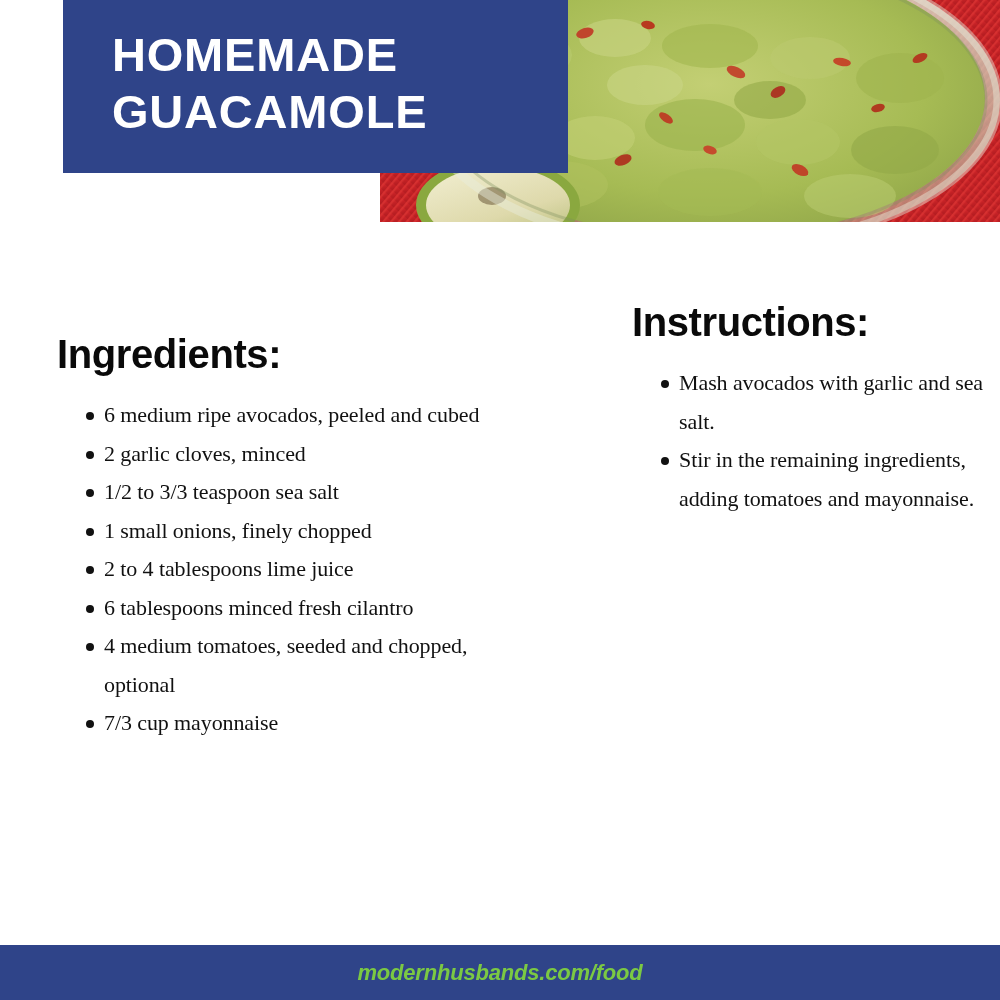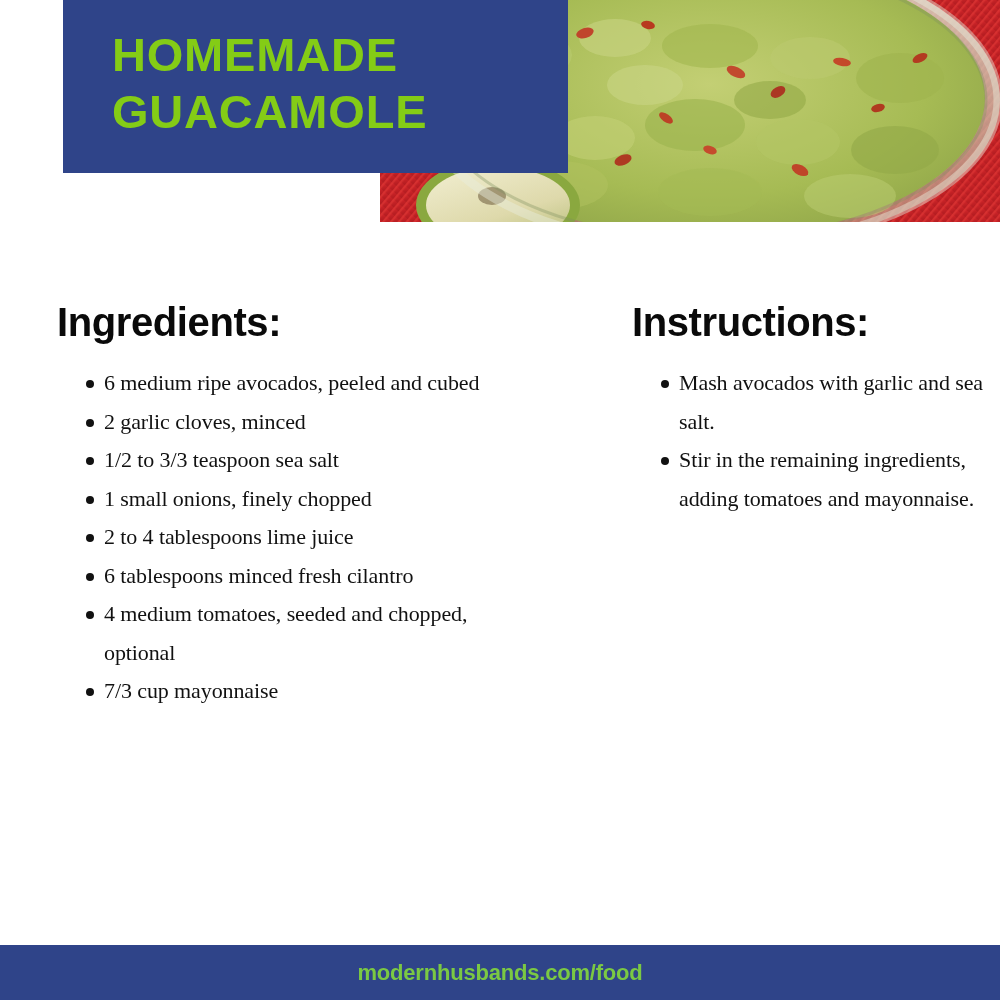--- a/index.html
+++ b/index.html
@@ -46,21 +46,21 @@
     width: 505px;
     height: 173px;
     background: #2f4489;
     z-index: 3;
   }
   .title-text {
     position: absolute;
     left: 49px;
     top: 26px;
     width: 430px;
-    color: #84cc16;
+    color: #ffffff;
     font-family: "Liberation Sans", sans-serif;
     font-size: 47px;
     font-weight: 700;
     line-height: 57px;
     letter-spacing: 0.8px;
     text-transform: uppercase;
     white-space: pre-line;
     transform: scaleX(1.0);
   }
 
@@ -69,21 +69,21 @@
     position: absolute;
     left: 0;
     top: 300px;
     width: 1000px;
     height: 620px;
   }
   .col {
     position: absolute;
     top: 0;
   }
-  .col-ingredients { left: 57px;  width: 470px; }
+  .col-ingredients { left: 57px;  width: 470px; margin-top: 32px; }
   .col-instructions { left: 588px; width: 360px; margin-left: 44px; }
 
   .section-heading {
     margin: 0 0 20px 0;
     color: #0a0a0a;
     font-family: "Liberation Sans", sans-serif;
     font-size: 40px;
     font-weight: 700;
     line-height: 44px;
     letter-spacing: -0.4px;
@@ -127,20 +127,21 @@
     align-items: center;
     justify-content: center;
   }
   .footer-link {
     color: #7bc943;
     font-family: "Liberation Sans", sans-serif;
     font-size: 22px;
     font-weight: 700;
     letter-spacing: -0.2px;
     text-decoration: none;
+    font-style: italic;
   }
 </style>
 </head>
 <body>
 
 <div id="card">
 
   <div class="hero-photo">
     <svg class="photo-svg" viewBox="0 0 620 222" preserveAspectRatio="xMidYMid slice">
       <defs>

